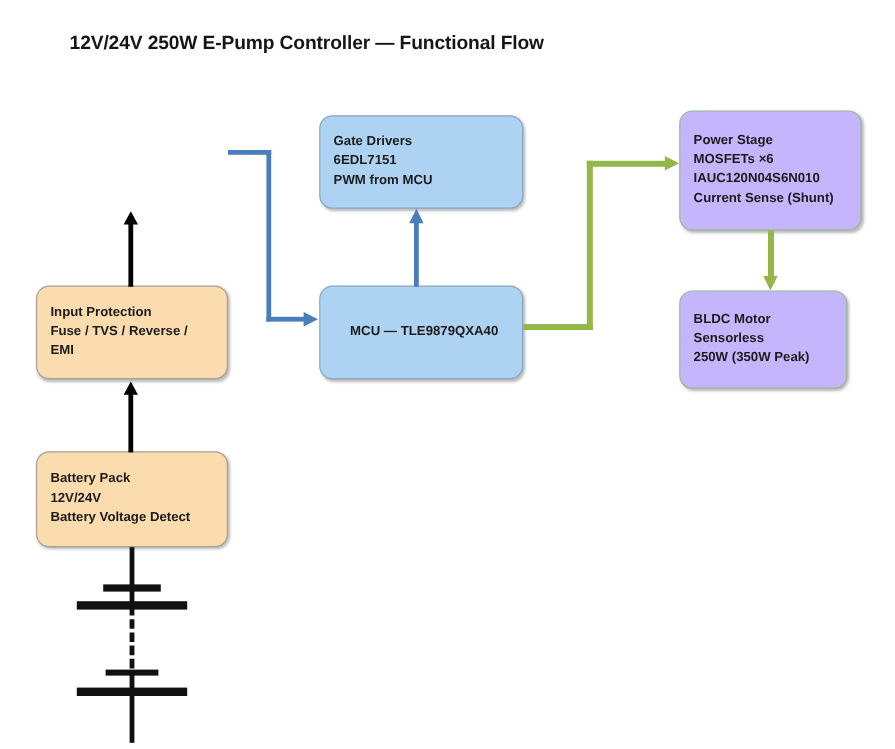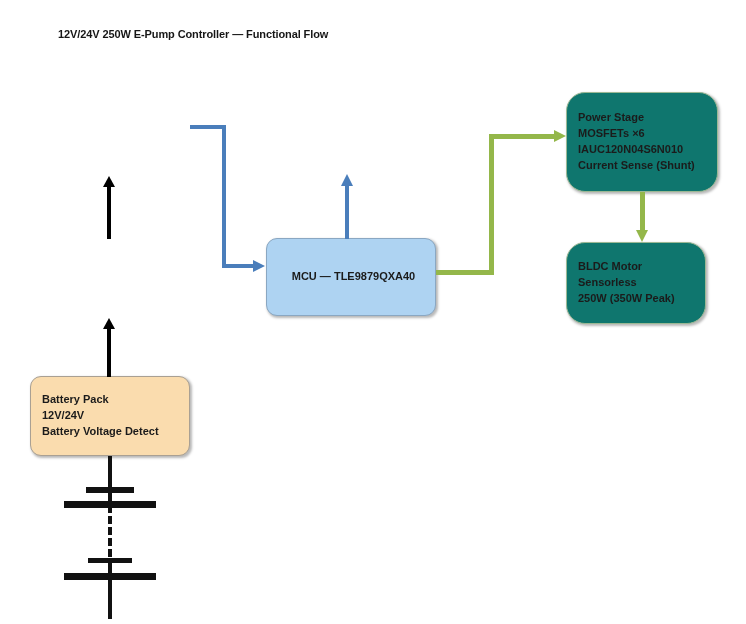--- a/index.html
+++ b/index.html
@@ -8,21 +8,21 @@
     background:#ffffff;
     font-family:"Liberation Sans","DejaVu Sans",sans-serif;
     overflow:hidden;
   }
   #canvas{position:relative;width:746px;height:624px;}
 
   
   .title{
     position:absolute;
     left:58px;top:28px;
-    font-size:11px;
+    font-size:16px;
     font-weight:bold;
     color:#161616;
     letter-spacing:-0.1px;
     white-space:nowrap;
   }
 
   
   .node{
     position:absolute;
     box-sizing:border-box;
@@ -34,21 +34,21 @@
     font-weight:bold;
     color:#1b1b1b;
     line-height:1.45;
     padding-left:11px;
     padding-right:6px;
     box-shadow:1.5px 1.5px 2.5px rgba(0,0,0,0.28);
   }
   .node .txt{display:block;white-space:pre-line;}
   .orange{background:#fadcae;border-color:#a9a093;}
   .blue{background:#aed3f2;border-color:#8aa7c2;}
-  .green{background:#0f766e;border-color:#9bb894;border-radius:19px;}
+  .green{background:#c4b5fd;border-color:#9bb894;}
 
   
   #n-dcdc      {left:30px; top:96px;  width:160px;height:78px;}
   #n-inputprot {left:30px; top:238px; width:160px;height:78px;}
   #n-battery   {left:30px; top:376px; width:160px;height:80px;}
   #n-gate      {left:266px;top:96px;  width:170px;height:78px;}
   #n-mcu       {left:266px;top:238px; width:170px;height:78px;justify-content:center;}
   #n-power     {left:566px;top:92px;  width:152px;height:100px;}
   #n-motor     {left:566px;top:242px; width:140px;height:82px;}
 
@@ -106,27 +106,37 @@
   }
 </style>
 </head>
 <body>
 
 <div id="canvas">
 
   <div class="title">12V/24V 250W E-Pump Controller — Functional Flow</div>
 
 
+  <div class="node orange" id="n-inputprot">
+    <span class="txt">Input Protection
+Fuse / TVS / Reverse /
+EMI</span>
+  </div>
 
   <div class="node orange" id="n-battery">
     <span class="txt">Battery Pack
 12V/24V
 Battery Voltage Detect</span>
   </div>
 
+  <div class="node blue" id="n-gate">
+    <span class="txt">Gate Drivers
+6EDL7151
+PWM from MCU</span>
+  </div>
 
   <div class="node blue" id="n-mcu">
     <span class="txt">MCU — TLE9879QXA40</span>
   </div>
 
   <div class="node green" id="n-power">
     <span class="txt">Power Stage
 MOSFETs ×6
 IAUC120N04S6N010
 Current Sense (Shunt)</span>

